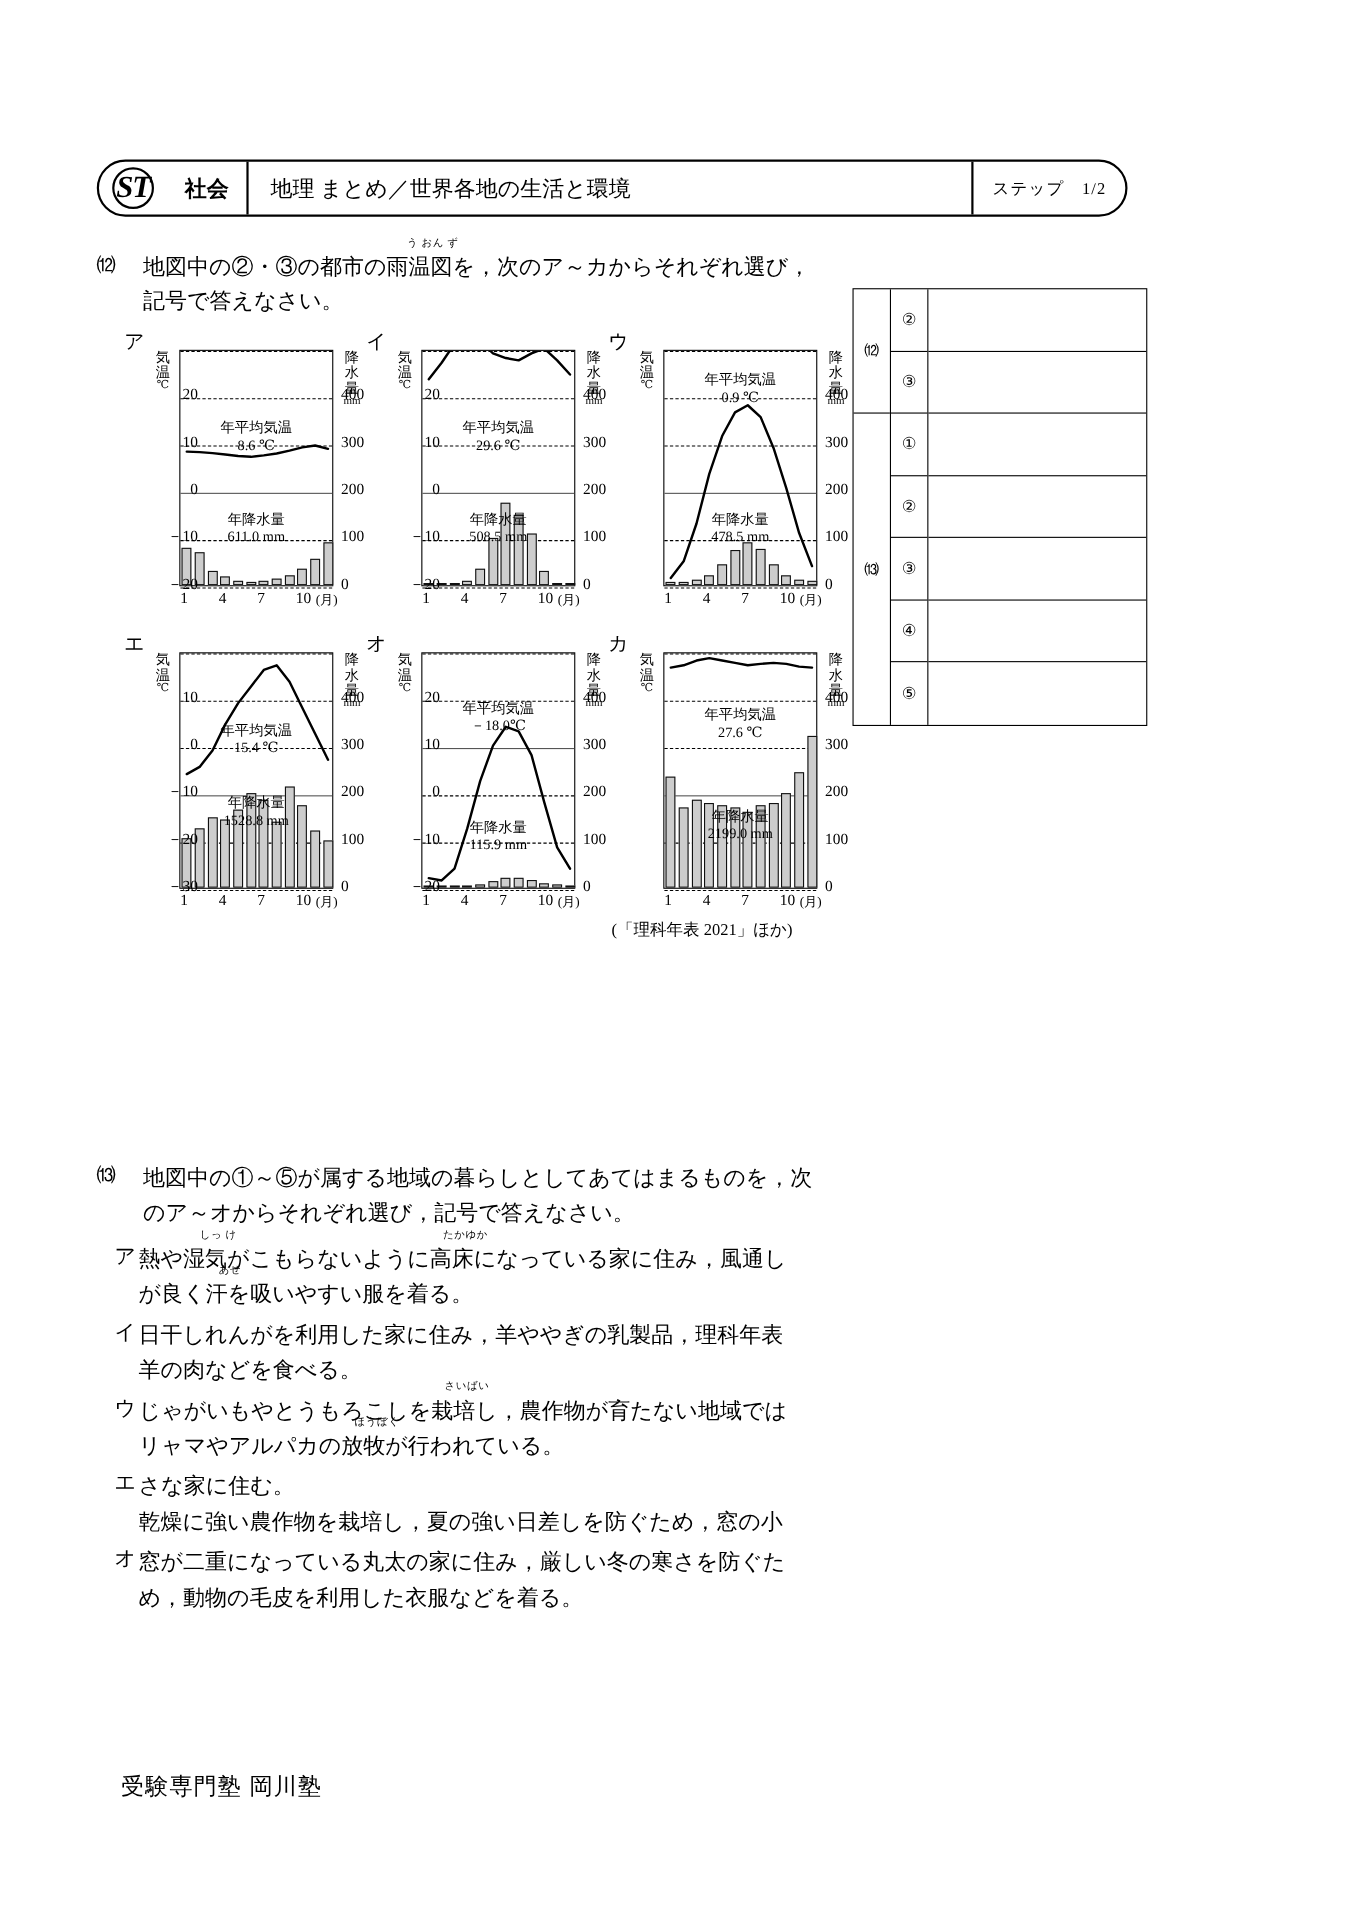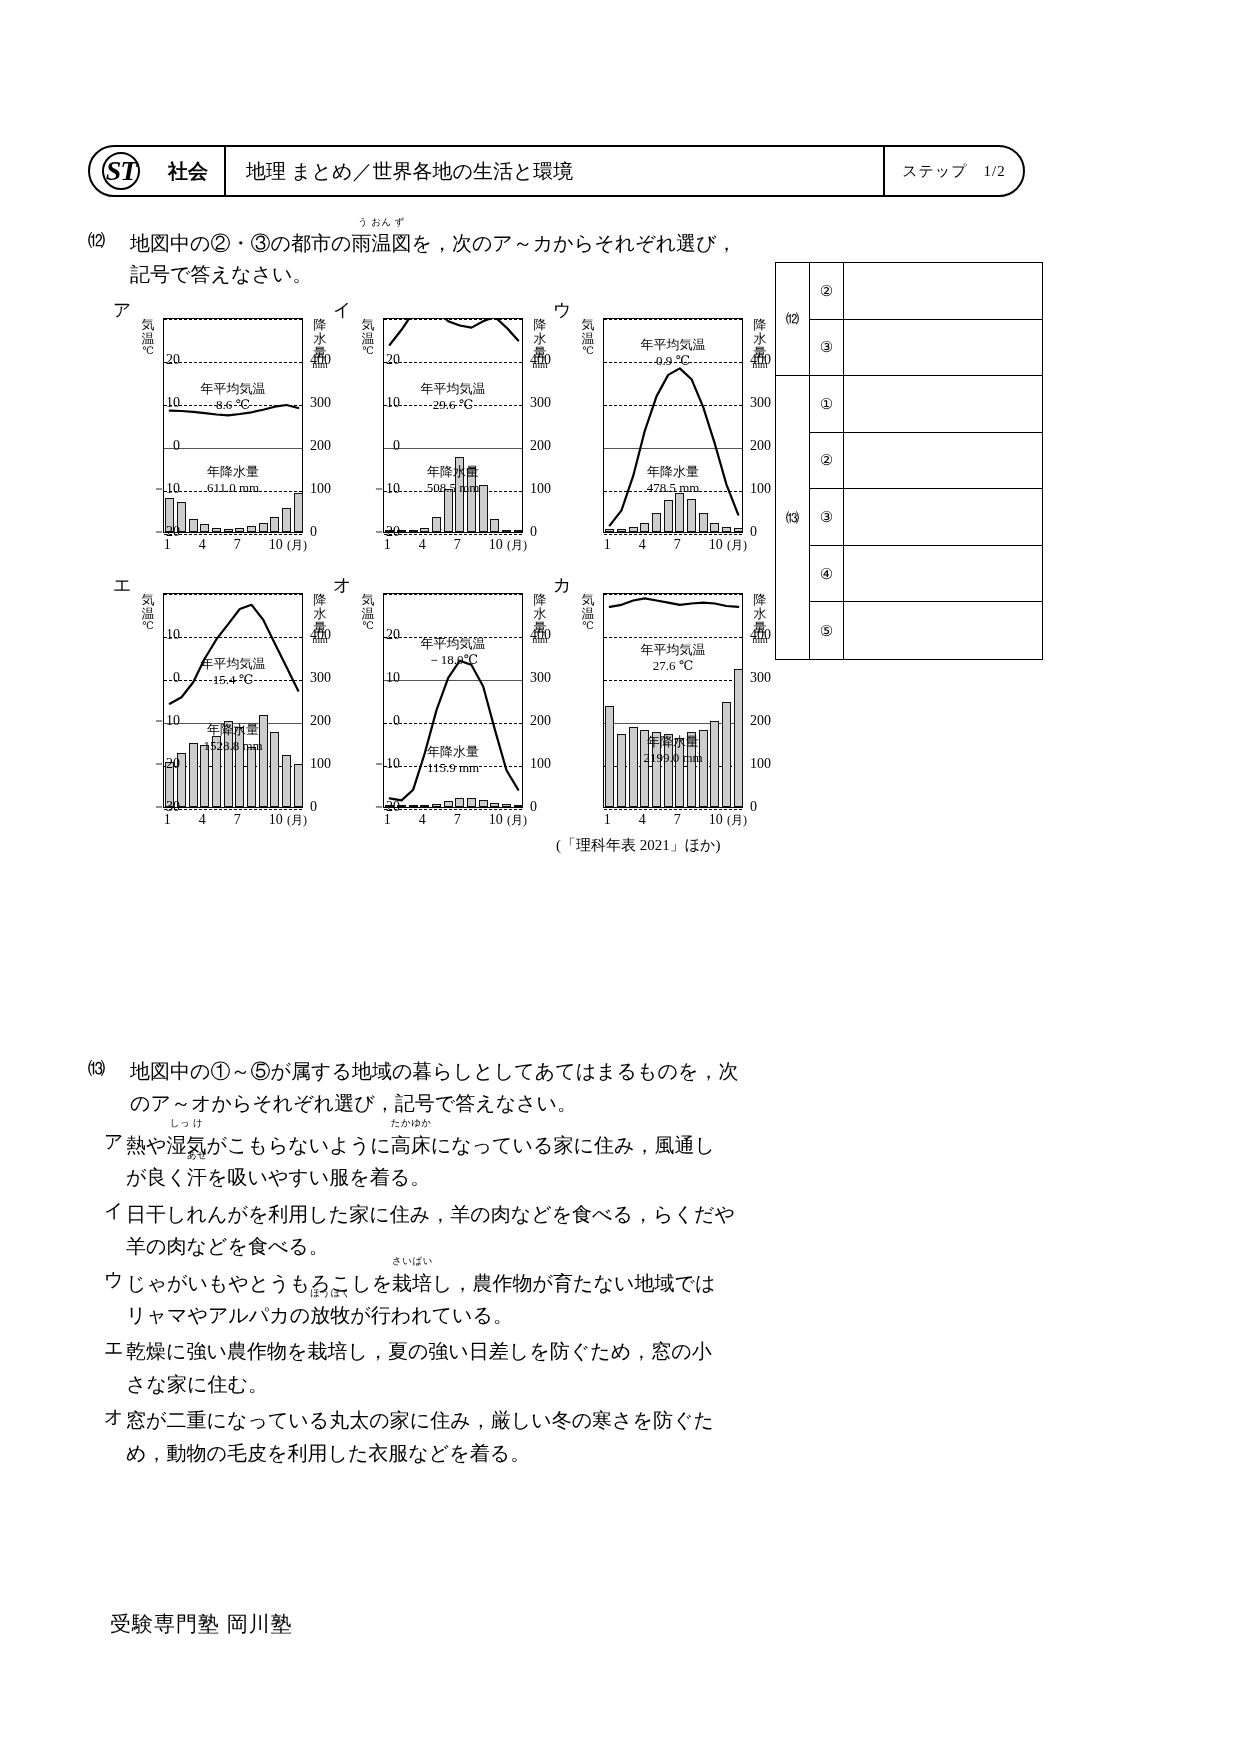--- a/index.html
+++ b/index.html
@@ -44,21 +44,21 @@
   #header-step {
     flex:0 0 138px; display:flex; align-items:center; justify-content:center;
     font-size:15px; letter-spacing:1px;
   }
 
   
   #q12 { position:absolute; left:88px; top:228px; width:680px; }
   .qnum { display:inline-block; width:42px; font-size:17px; vertical-align:top; }
   .qtext { font-size:20px; line-height:1.55; }
   .ruby-wrap { display:inline-block; position:relative; }
-  .ruby-txt { position:absolute; top:-13px; left:0; width:100%;
+  .ruby-txt { position:absolute; top:-13px; left:12px; width:100%;
      font-size:9.5px; text-align:center; letter-spacing:0.5px; white-space:nowrap;}
 
   
   #charts { position:absolute; left:105px; top:296px; width:660px; }
   .chart-row { display:flex; }
   .chart-cell { width:245px; position:relative; height:275px; }
   .chart-letter {
     position:absolute; left:8px; top:2px;
     font-size:18px; font-family:"Liberation Sans", sans-serif;
   }
@@ -568,36 +568,36 @@
       <div class="choice">
         <div class="ch-letter">ア</div>
         <div class="ch-body">
           <div><span>熱や</span><span class="ruby-wrap"><span class="ruby-txt">しっ け</span><span>湿気</span></span><span>がこもらないように</span><span class="ruby-wrap"><span class="ruby-txt">たかゆか</span><span>高床</span></span><span>になっている家に住み，風通し</span></div>
           <div><span>が良く</span><span class="ruby-wrap"><span class="ruby-txt">あせ</span><span>汗</span></span><span>を吸いやすい服を着る。</span></div>
         </div>
       </div>
       <div class="choice">
         <div class="ch-letter">イ</div>
         <div class="ch-body">
-          <div><span>日干しれんがを利用した家に住み，羊の肉などを食べる，らくだや</span></div>
+          <div><span>日干しれんがを利用した家に住み，羊ややぎの乳製品，理科年表</span></div>
           <div><span>羊の肉などを食べる。</span></div>
         </div>
       </div>
       <div class="choice">
         <div class="ch-letter">ウ</div>
         <div class="ch-body">
           <div><span>じゃがいもやとうもろこしを</span><span class="ruby-wrap"><span class="ruby-txt">さいばい</span><span>栽培</span></span><span>し，農作物が育たない地域では</span></div>
           <div><span>リャマやアルパカの</span><span class="ruby-wrap"><span class="ruby-txt">ほうぼく</span><span>放牧</span></span><span>が行われている。</span></div>
         </div>
       </div>
       <div class="choice">
         <div class="ch-letter">エ</div>
         <div class="ch-body">
+          <div><span>さな家に住む。</span></div>
           <div><span>乾燥に強い農作物を栽培し，夏の強い日差しを防ぐため，窓の小</span></div>
-          <div><span>さな家に住む。</span></div>
         </div>
       </div>
       <div class="choice">
         <div class="ch-letter">オ</div>
         <div class="ch-body">
           <div><span>窓が二重になっている丸太の家に住み，厳しい冬の寒さを防ぐた</span></div>
           <div><span>め，動物の毛皮を利用した衣服などを着る。</span></div>
         </div>
       </div>
     </div>

